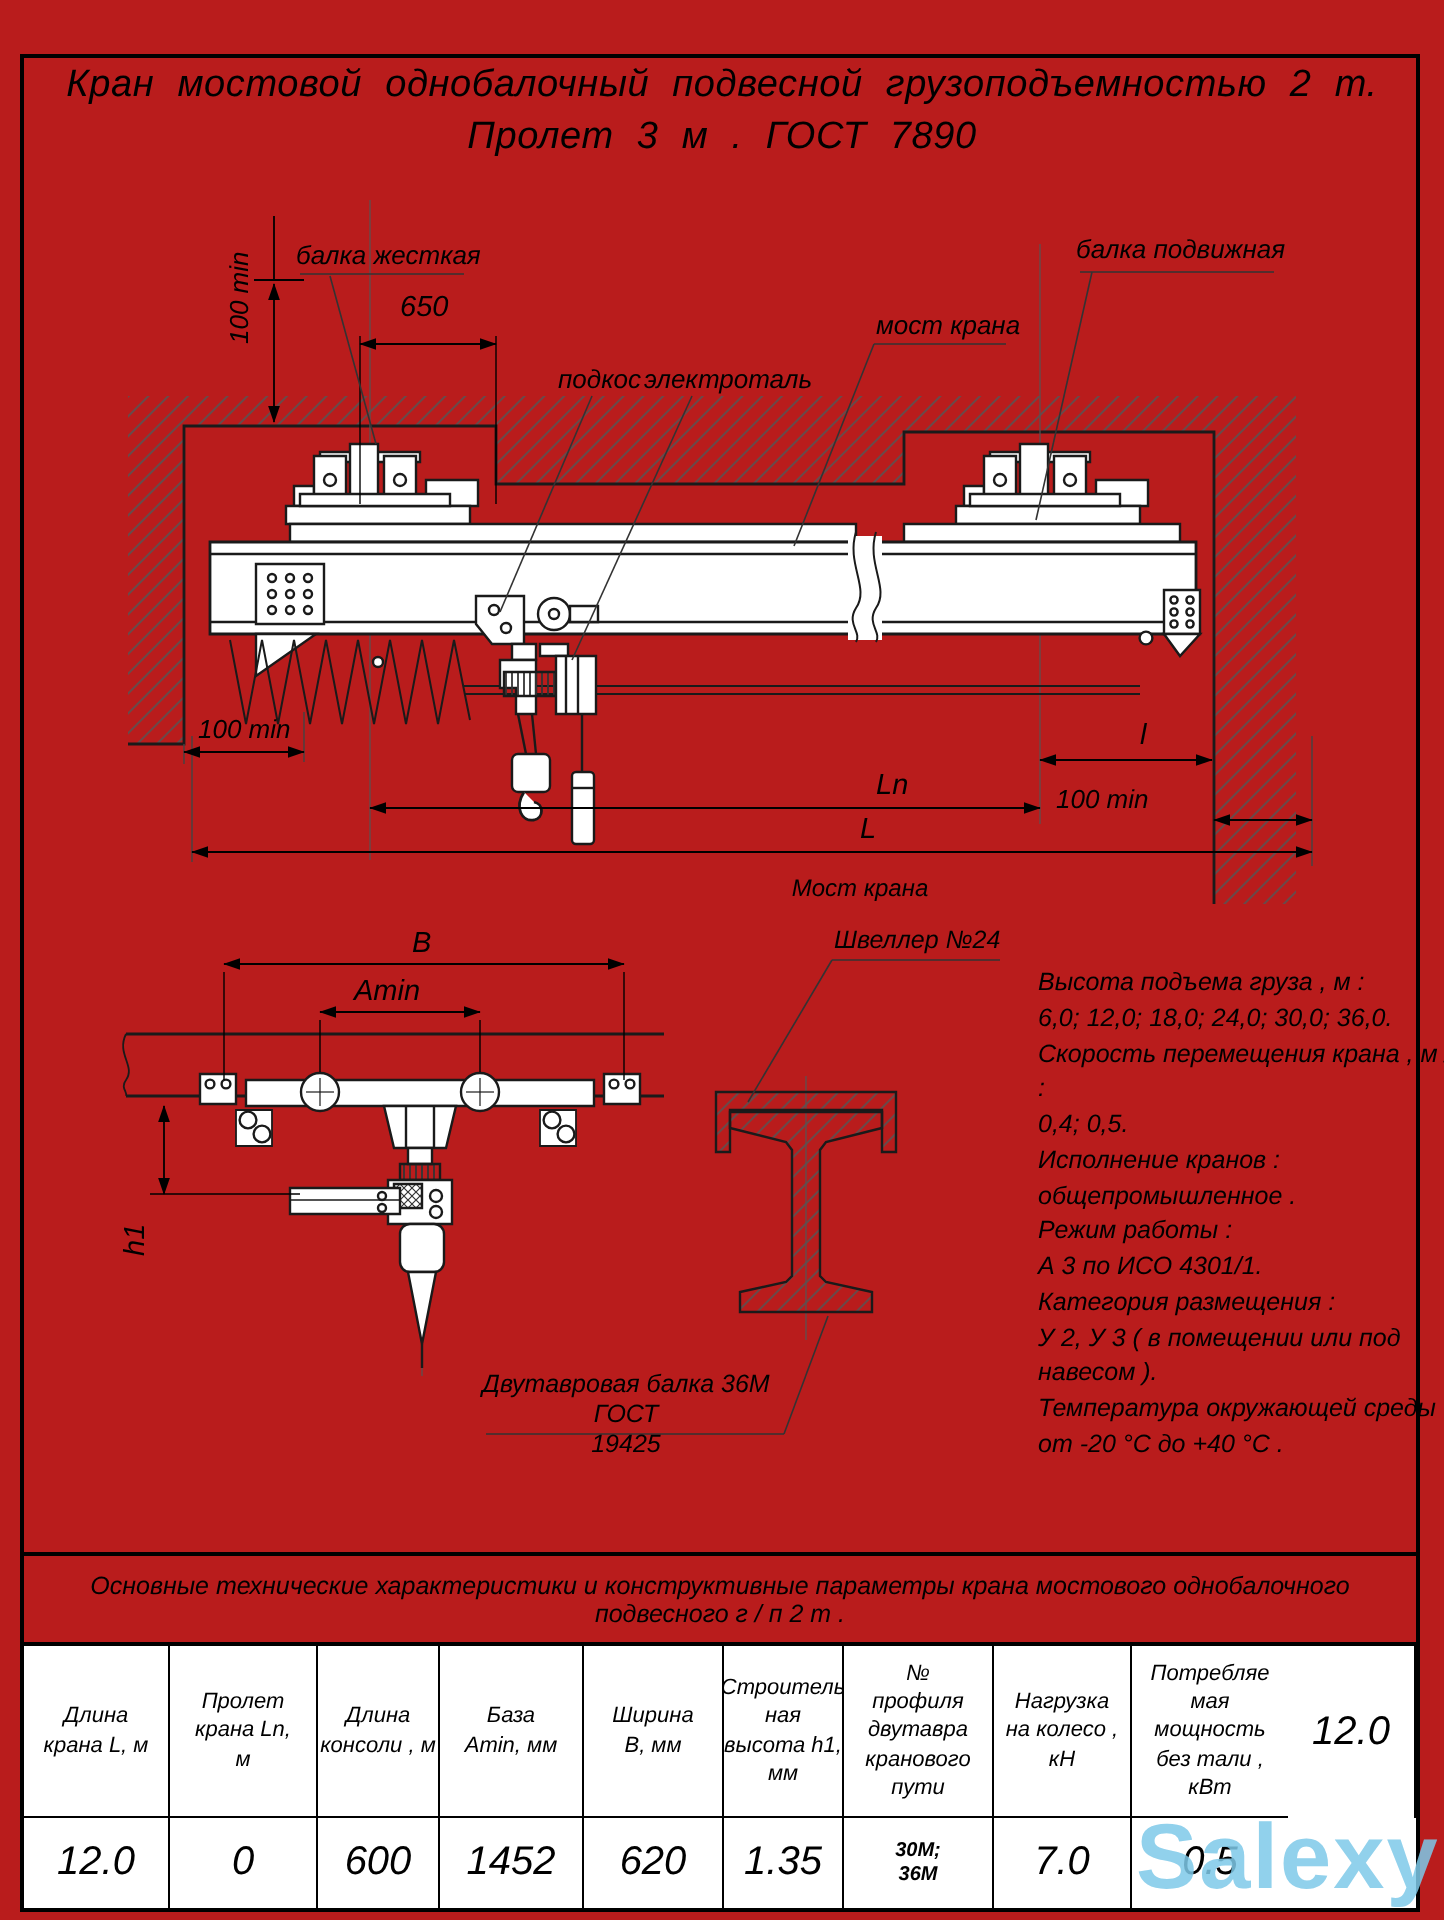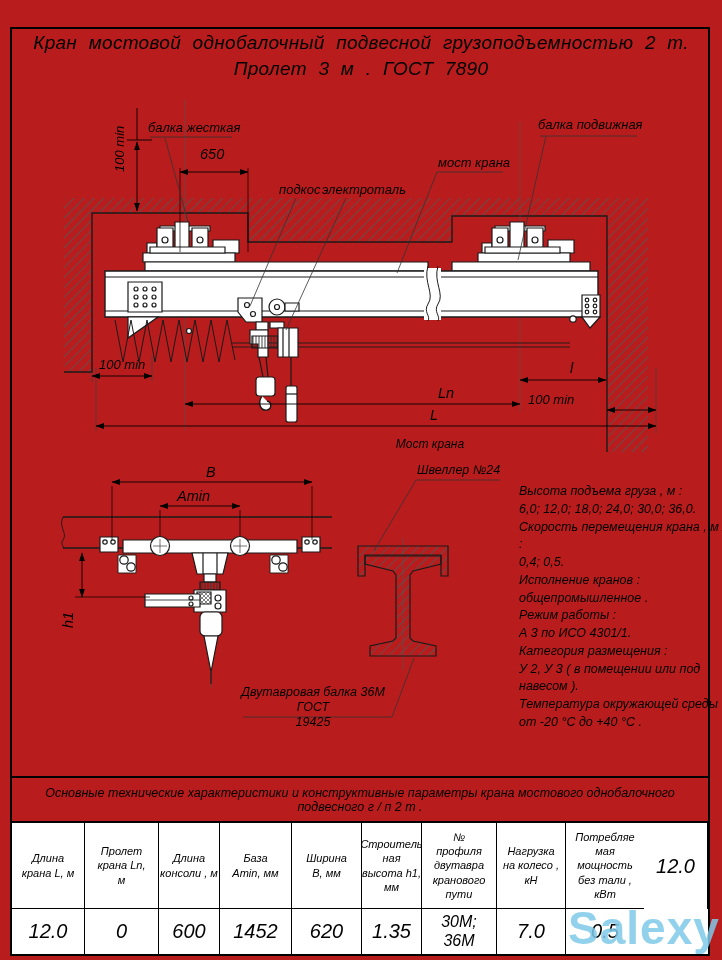--- a/index.html
+++ b/index.html
@@ -23,21 +23,21 @@
         font:italic 12.5px "Liberation Sans",sans-serif;text-align:center;padding:0 16px;}
   #spec-table{position:absolute;left:10px;top:821px;width:700px;height:135px;box-sizing:border-box;
         display:grid;grid-template-columns:73px 74px 61px 72px 70px 60px 75px 69px 78px 1fr;
         grid-template-rows:86px 1fr;border:2px solid #000;background:#fff;}
   .th{border-right:1px solid #000;border-bottom:1px solid #000;display:flex;align-items:center;
       justify-content:center;text-align:center;font:italic 11px/1.3 "Liberation Sans",sans-serif;
       white-space:pre-line;padding:1px;}
   .td{border-right:1px solid #000;display:flex;align-items:center;justify-content:center;
       font:italic 20px "Liberation Sans",sans-serif;white-space:pre-line;text-align:center;}
   .no-r{border-right:none !important;}
-  .td-sm{font-size:16px;line-height:1.15;}
+  .td-sm{font-size:10px;line-height:1.15;font-weight:bold;}
   #watermark{position:absolute;left:568px;top:901px;font:700 46px "Liberation Sans",sans-serif;
       color:#7ec9e9;opacity:.85;letter-spacing:1px;z-index:5;}
   svg{position:absolute;left:0;top:0;}
   svg *{vector-effect:non-scaling-stroke;}
 </style>
 </head>
 <body>
 
 <div id="page">
 

